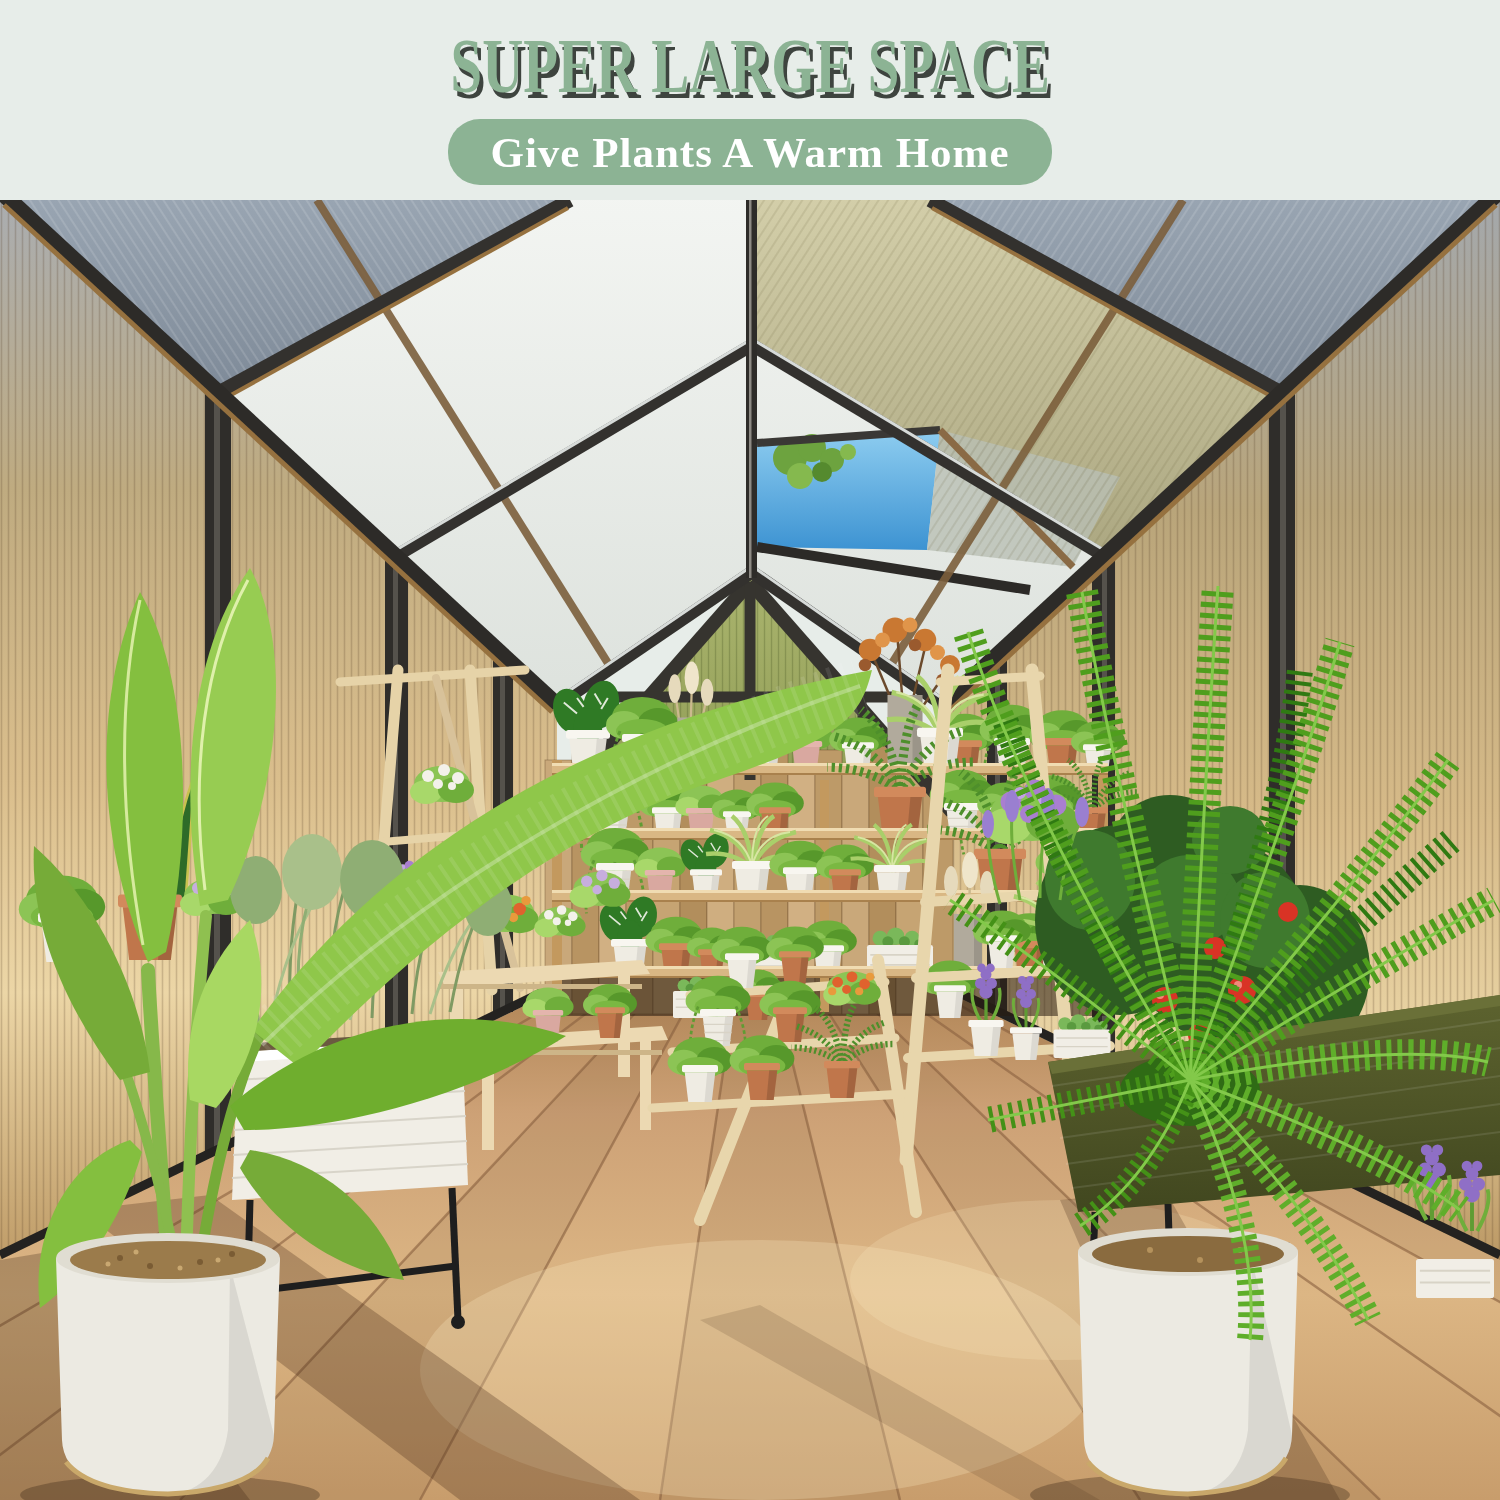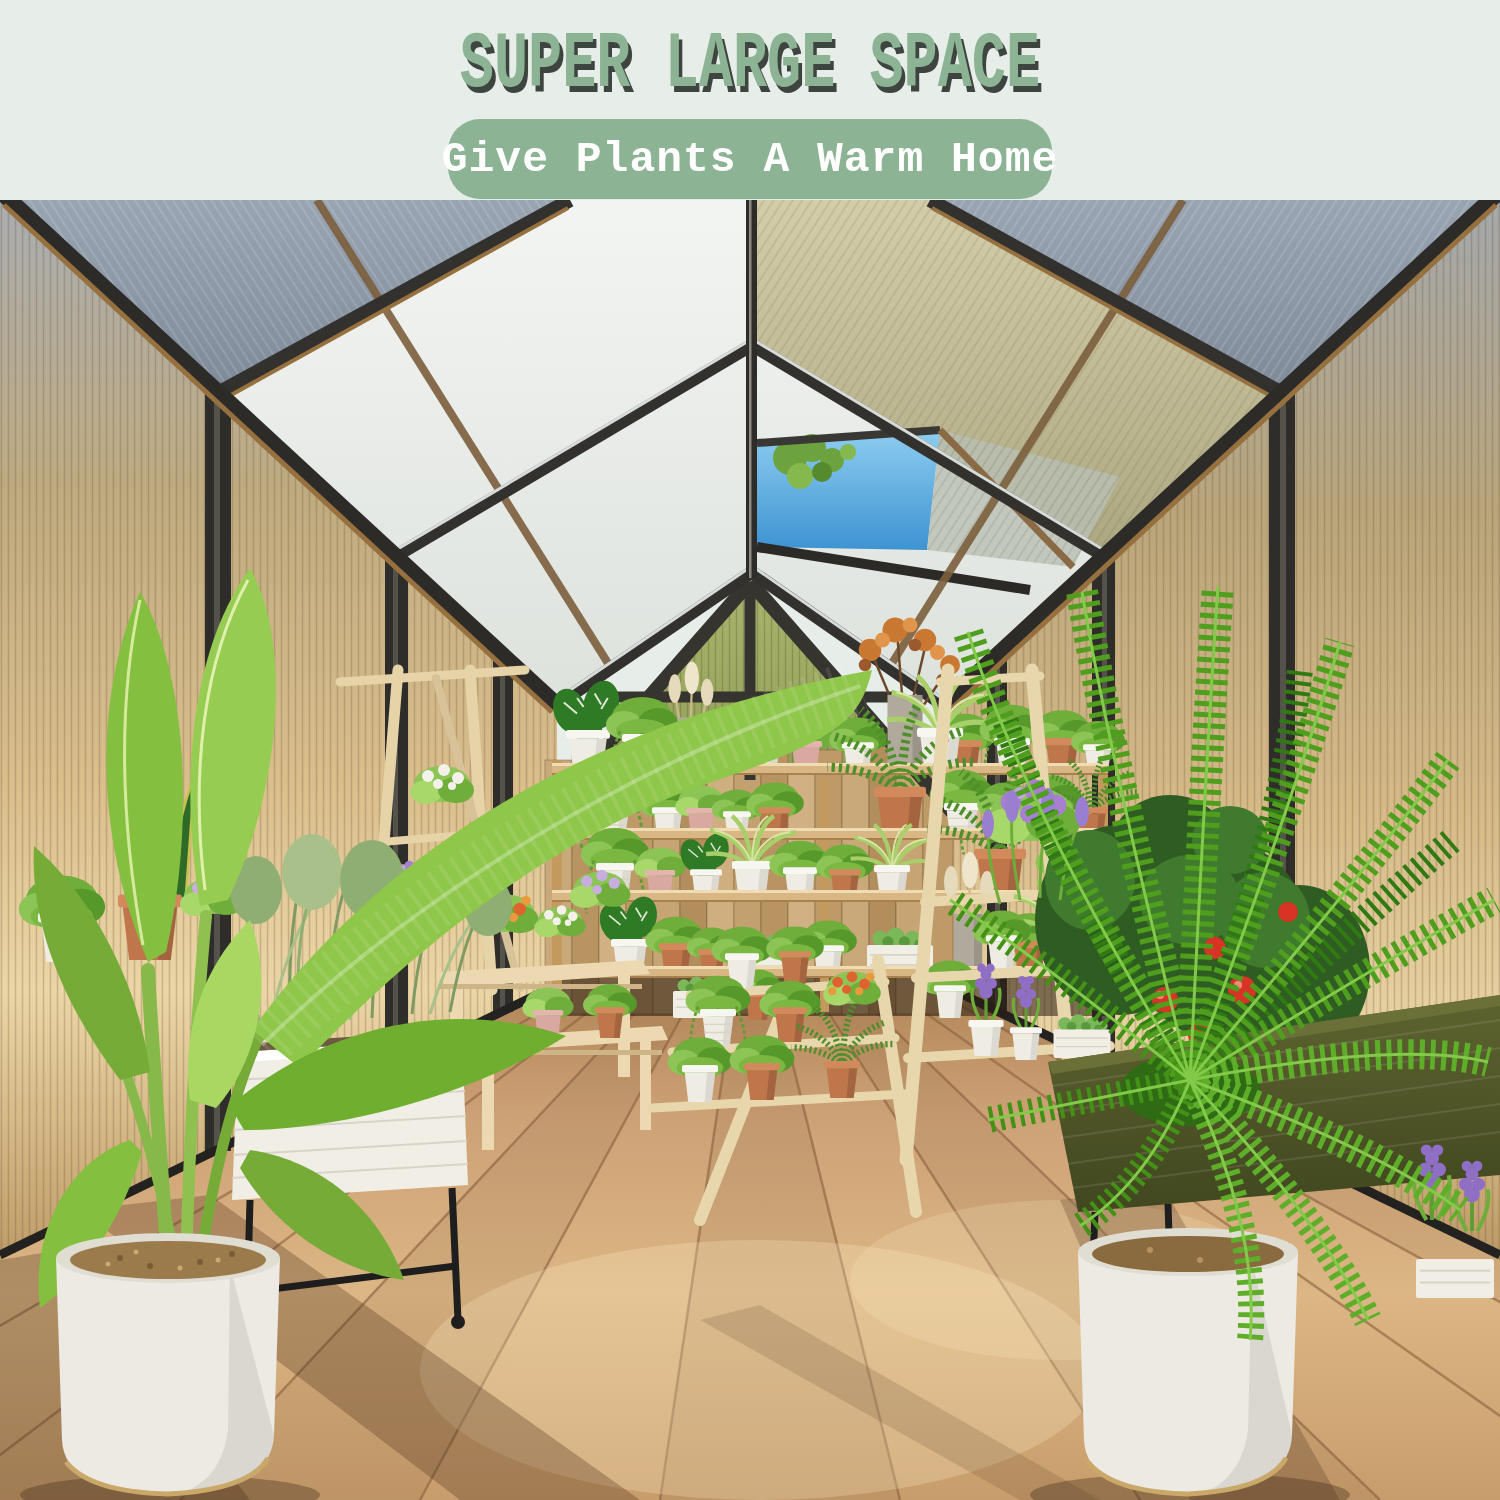--- a/index.html
+++ b/index.html
@@ -1,35 +1,35 @@
 <!DOCTYPE html>
 <html style="--page-bg: #e7ede9; --title-green: #8cb394; --title-shadow: #3e443f; --pill-bg: #8cb394; --pill-text: #ffffff;"><head>
 <meta charset="utf-8">
 <style>
   html,body{margin:0;padding:0;background:#ffffff;}
   .canvas{
     position:relative;width:1500px;height:1500px;overflow:hidden;
     background:var(--page-bg,#e7ede9);
-    font-family:Liberation Mono, monospace;
+    font-family:Liberation Serif, serif;
   }
   .top-band{
     position:absolute;top:0;left:0;width:1500px;height:200px;
     display:flex;flex-direction:column;align-items:center;justify-content:flex-start;
     z-index:5;
   }
   .title{
     margin:26px 0 0 0;
     font-size:79px;line-height:1;font-weight:bold;letter-spacing:0px;
     color:var(--title-green,#8cb394);
     text-shadow:5px 6px 0 var(--title-shadow,#3e443f);
     transform:scaleX(.72);transform-origin:center top;
     white-space:nowrap;
   }
   .tagline-pill{
-    margin-top:14px;width:604px;height:80px;border-radius:32px;
+    margin-top:14px;width:604px;height:66px;border-radius:32px;
     background:var(--pill-bg,#8cb394);
     display:flex;align-items:center;justify-content:center;
   }
   .tagline-pill span{
     color:var(--pill-text,#ffffff);font-size:43px;font-weight:bold;letter-spacing:1px;
     white-space:nowrap;
   }
   .photo{position:absolute;top:200px;left:0;margin:0;width:1500px;height:1300px;}
   .photo svg{display:block;}
 </style>

